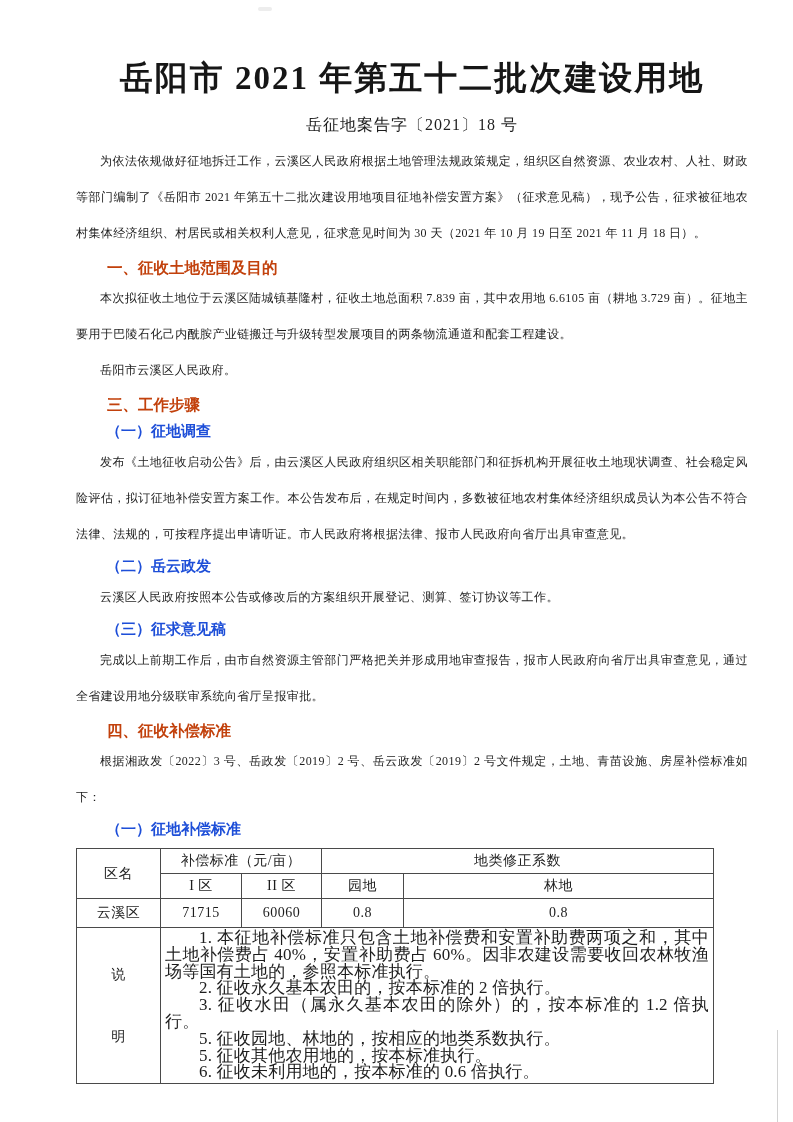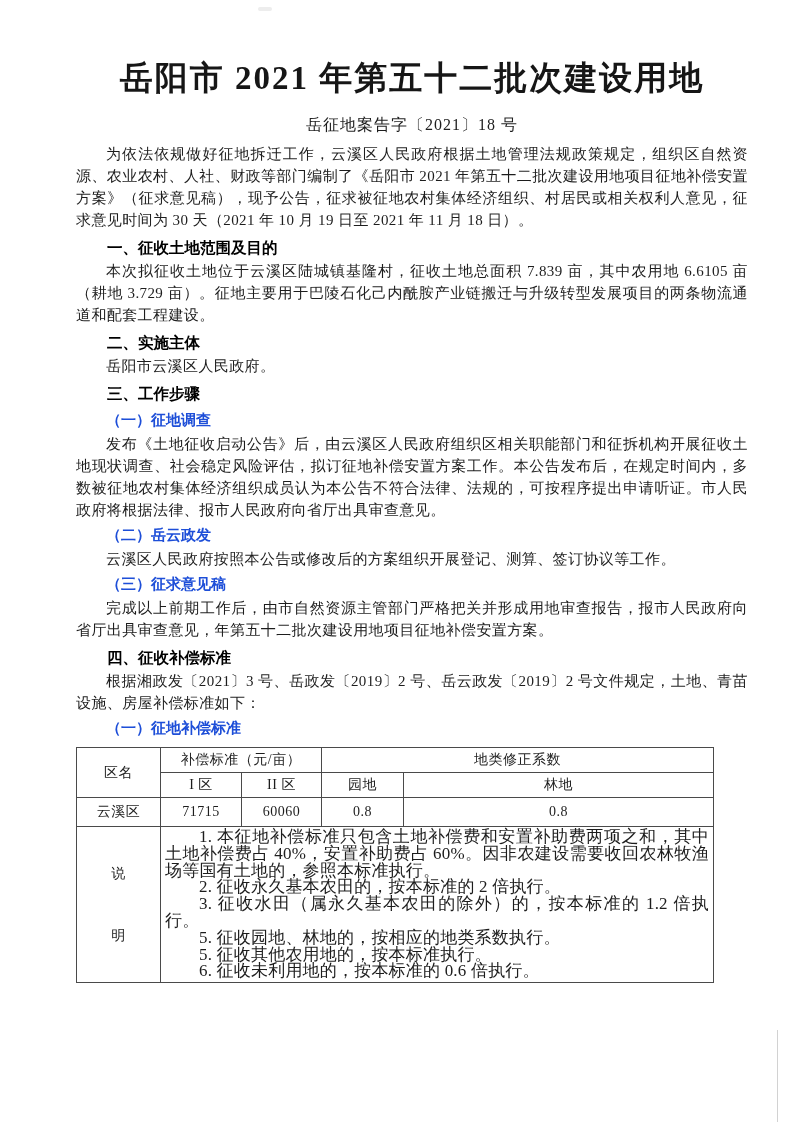--- a/index.html
+++ b/index.html
@@ -38,35 +38,35 @@
   }
   .doc-number {
     text-align: center;
     font-size: 16px;
     line-height: 20px;
     margin-top: 16px;
     letter-spacing: 1px;
   }
   p.body-para {
     margin: 0;
-    font-size: 15px;
-    line-height: 22px;
+    font-size: 12px;
+    line-height: 36px;
     text-align: justify;
     text-indent: 2em;
     letter-spacing: 0.4px;
   }
   p.intro { margin-top: 8px; }
   .h-level1 {
     margin: 4px 0 0 0;
     font-family: "Liberation Sans", "DejaVu Sans", sans-serif;
     font-weight: bold;
     font-size: 15.5px;
     line-height: 25px;
     text-indent: 2em;
-    color: #000000;
+    color: #c2410c;
   }
   .h-level2 {
     margin: 2px 0 0 0;
     font-weight: bold;
     font-size: 15px;
     line-height: 25px;
     text-indent: 2em;
     color: #1d4ed8;
   }
   table.comp-table {
@@ -121,36 +121,35 @@
       <div>岳阳市 2021 年第五十二批次建设用地</div>
     </div>
 
     <div class="doc-number">岳征地案告字〔2021〕18 号</div>
 
     <p class="body-para intro">为依法依规做好征地拆迁工作，云溪区人民政府根据土地管理法规政策规定，组织区自然资源、农业农村、人社、财政等部门编制了《岳阳市 2021 年第五十二批次建设用地项目征地补偿安置方案》（征求意见稿），现予公告，征求被征地农村集体经济组织、村居民或相关权利人意见，征求意见时间为 30 天（2021 年 10 月 19 日至 2021 年 11 月 18 日）。</p>
 
     <h3 class="h-level1">一、征收土地范围及目的</h3>
     <p class="body-para">本次拟征收土地位于云溪区陆城镇基隆村，征收土地总面积 7.839 亩，其中农用地 6.6105 亩（耕地 3.729 亩）。征地主要用于巴陵石化己内酰胺产业链搬迁与升级转型发展项目的两条物流通道和配套工程建设。</p>
 
-    <h3 class="h-level1">二、实施主体</h3>
     <p class="body-para">岳阳市云溪区人民政府。</p>
 
     <h3 class="h-level1">三、工作步骤</h3>
 
     <h4 class="h-level2">（一）征地调查</h4>
     <p class="body-para">发布《土地征收启动公告》后，由云溪区人民政府组织区相关职能部门和征拆机构开展征收土地现状调查、社会稳定风险评估，拟订征地补偿安置方案工作。本公告发布后，在规定时间内，多数被征地农村集体经济组织成员认为本公告不符合法律、法规的，可按程序提出申请听证。市人民政府将根据法律、报市人民政府向省厅出具审查意见。</p>
 
     <h4 class="h-level2">（二）岳云政发</h4>
     <p class="body-para">云溪区人民政府按照本公告或修改后的方案组织开展登记、测算、签订协议等工作。</p>
 
     <h4 class="h-level2">（三）征求意见稿</h4>
-    <p class="body-para">完成以上前期工作后，由市自然资源主管部门严格把关并形成用地审查报告，报市人民政府向省厅出具审查意见，年第五十二批次建设用地项目征地补偿安置方案。</p>
+    <p class="body-para">完成以上前期工作后，由市自然资源主管部门严格把关并形成用地审查报告，报市人民政府向省厅出具审查意见，通过全省建设用地分级联审系统向省厅呈报审批。</p>
 
     <h3 class="h-level1">四、征收补偿标准</h3>
-    <p class="body-para">根据湘政发〔2021〕3 号、岳政发〔2019〕2 号、岳云政发〔2019〕2 号文件规定，土地、青苗设施、房屋补偿标准如下：</p>
+    <p class="body-para">根据湘政发〔2022〕3 号、岳政发〔2019〕2 号、岳云政发〔2019〕2 号文件规定，土地、青苗设施、房屋补偿标准如下：</p>
 
     <h4 class="h-level2">（一）征地补偿标准</h4>
 
     <table class="comp-table">
       <colgroup>
         <col style="width:84px">
         <col style="width:81px">
         <col style="width:80px">
         <col style="width:82px">
         <col style="width:310px">

